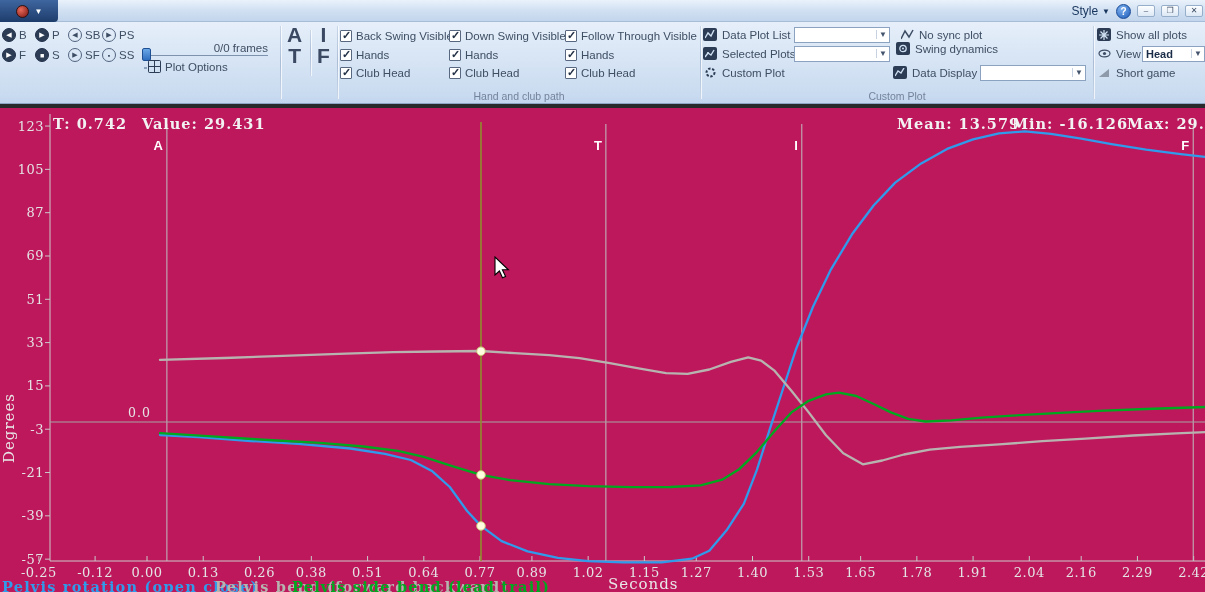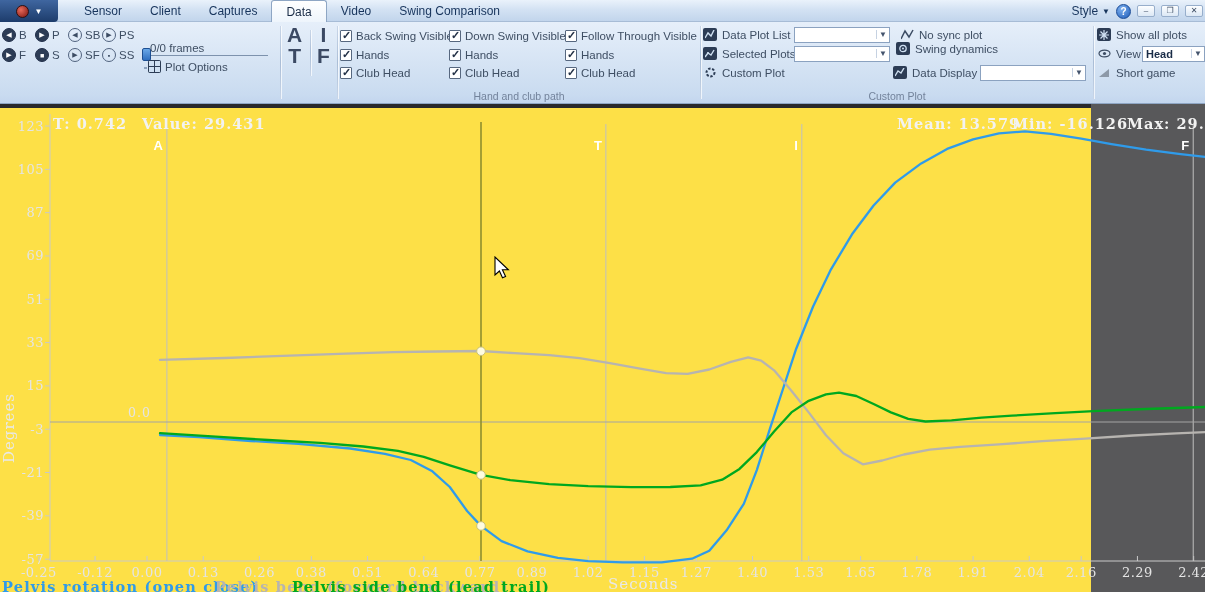--- a/index.html
+++ b/index.html
@@ -48,21 +48,21 @@
   .pico { width:14px; height:14px; border-radius:50%; display:flex; align-items:center;
     justify-content:center; font-size:7px; color:#fff; background:#2c3c55;
     border:1px solid #22304a; }
   .pico.outline { background:transparent; color:#3c4c63; border:1.4px solid #51637f; }
   #slider-track { position:absolute; left:150px; top:33px; width:118px; height:1px;
     background:#7d92ad; }
   #slider-thumb { position:absolute; left:142px; top:26px; width:9px; height:13px;
     background:linear-gradient(#6aa8e8,#2f6fc0); border:1px solid #1d4f92;
     border-radius:2px; }
   #slider-dot { position:absolute; left:144px; top:45px; width:3px; height:2px; background:#8aa0bd; }
-  #frames-label { position:absolute; left:150px; top:20px; width:118px; text-align:left; }
+  #frames-label { position:absolute; left:150px; top:20px; width:118px; text-align:right; }
   #plot-options { position:absolute; left:148px; top:38px; display:flex; gap:4px;
     align-items:center; }
   .grid-ico { width:13px; height:13px; background:#2c3c55; border-radius:2px;
     display:grid; grid-template-columns:5px 5px; grid-template-rows:5px 5px; gap:1px;
     padding:1px; }
   .grid-ico i { background:#cfe0f2; }
 
   
   .bigletters { position:absolute; top:2px; display:flex; flex-direction:column;
     font-weight:bold; font-size:21px; color:#3b4963; line-height:21px; align-items:center;}
@@ -81,42 +81,34 @@
     display:flex; align-items:center; justify-content:center; }
   .mini-ico svg { display:block; }
   .mini-ico.plain { background:transparent; }
   .combo { height:16px; background:#fff; border:1px solid #8ba2c0; display:flex;
     align-items:center; }
   .combo .cval { flex:1; padding:0 3px; font-size:11px; color:#1a2c47; }
   .combo .carrow { width:13px; text-align:center; font-size:8px; color:#44546d;
     border-left:1px solid #c6d2e2; }
 
   
-  #chart { position:absolute; left:0; top:104px; width:1091px; height:488px;
-    background:#fde047; border-top:4px solid #29292b; }
+  #chart { position:absolute; left:0; top:104px; width:1205px; height:488px;
+    background:#be185d; border-top:4px solid #29292b; }
   #plot-svg { position:absolute; left:0; top:0; }
   #mouse-cursor { position:absolute; left:493px; top:148px; }
 </style>
 </head>
 <body>
 <div id="app">
 
   <div id="titlebar">
     <div id="appbtn">
       <span id="applogo"></span>
       <span class="dd-arrow">▼</span>
     </div>
-    <nav id="menu">
-        <div class="menu-tab">Sensor</div>
-        <div class="menu-tab">Client</div>
-        <div class="menu-tab">Captures</div>
-        <div class="menu-tab active">Data</div>
-        <div class="menu-tab">Video</div>
-        <div class="menu-tab">Swing Comparison</div>
-      </nav>
     <div id="titlebar-right">
       <span id="style-btn">
         <span>Style</span>
         <span class="dd-arrow">▼</span>
       </span>
       <span id="help-btn">?</span>
       <span class="winbtn">–</span>
       <span class="winbtn">❐</span>
       <span class="winbtn">✕</span>
     </div>

